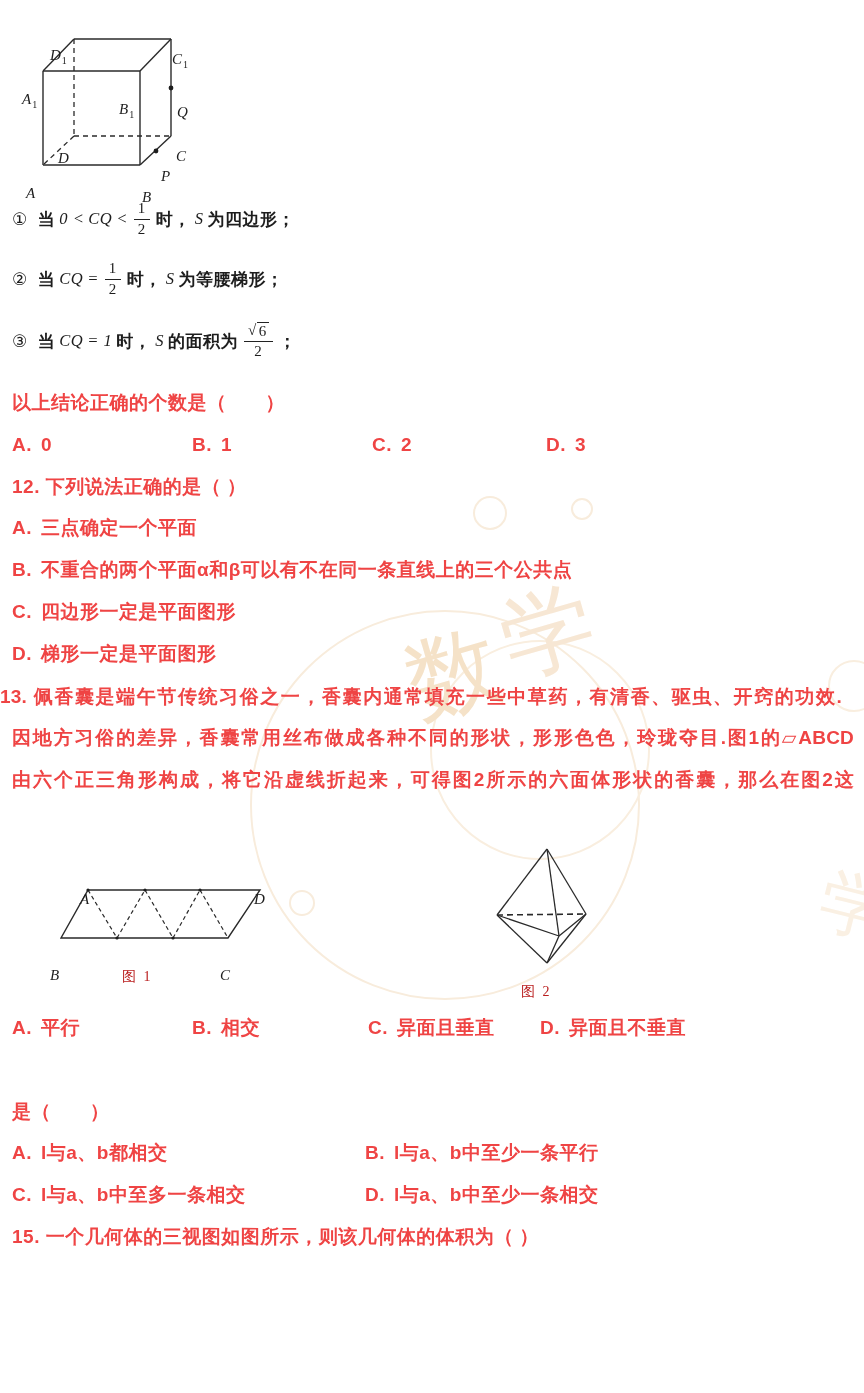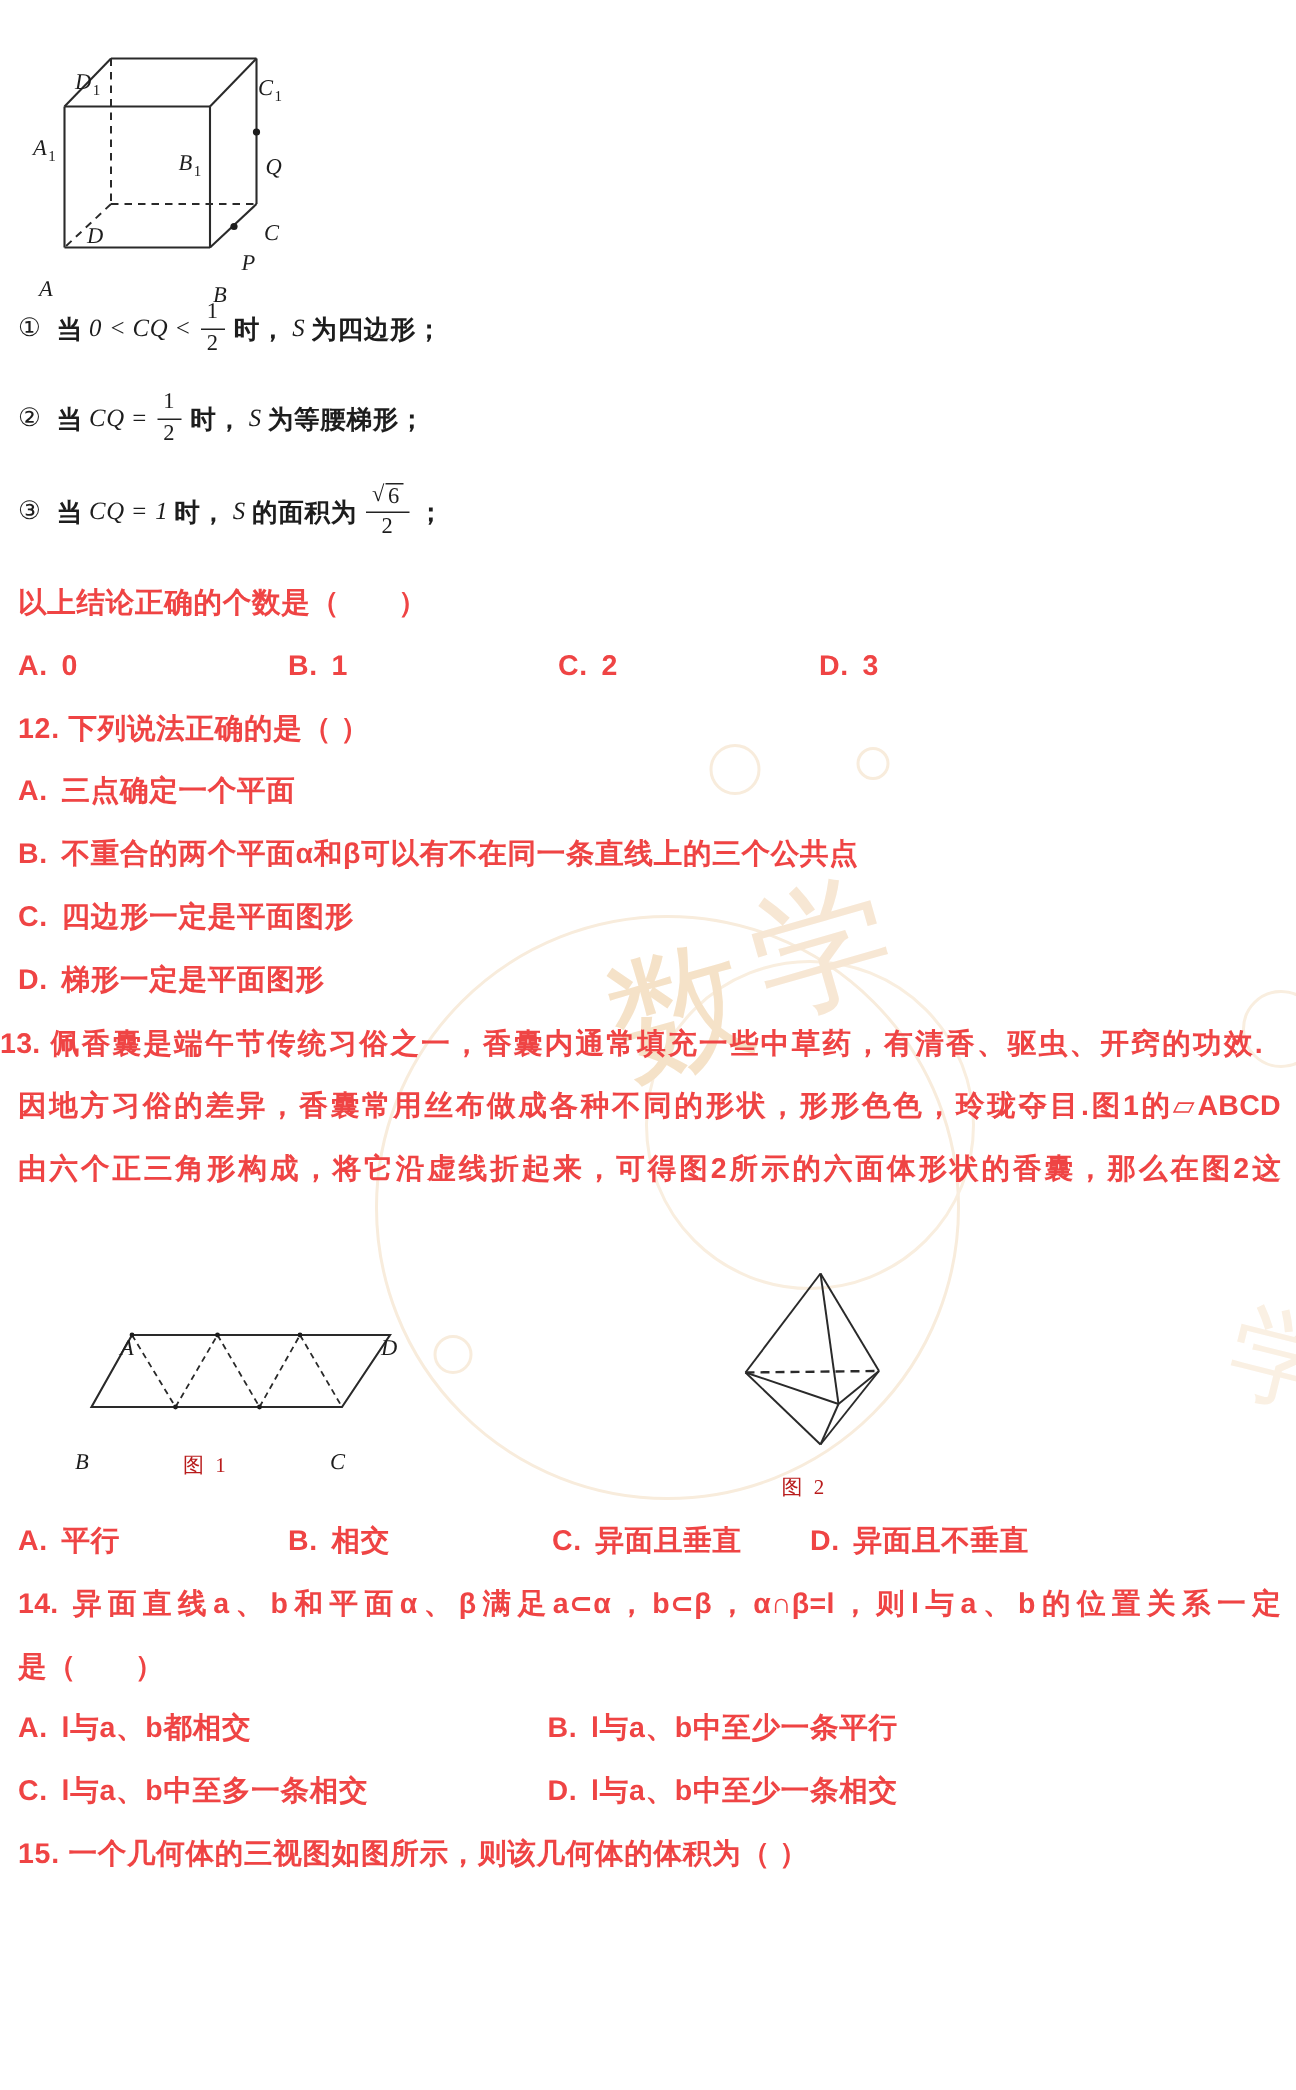--- a/index.html
+++ b/index.html
@@ -257,21 +257,20 @@
   </div>
   <div class="line opt" style="left:368px; top:1007px;">
     <span class="letter">C.</span>
       <span>异面且垂直</span>
   </div>
   <div class="line opt" style="left:540px; top:1007px;">
     <span class="letter">D.</span>
       <span>异面且不垂直</span>
   </div>
 
-  <div class="line just" style="left:12px; top:1049px;">14. 异面直线a、b和平面α、β满足a⊂α，b⊂β，α∩β=l，则l与a、b的位置关系一定</div>
   <div class="line" style="left:12px; top:1091px;">是（　　）</div>
 
   <div class="line opt" style="left:12px;  top:1132px;">
     <span class="letter">A.</span>
       <span>l与a、b都相交</span>
   </div>
   <div class="line opt" style="left:365px; top:1132px;">
     <span class="letter">B.</span>
       <span>l与a、b中至少一条平行</span>
   </div>

